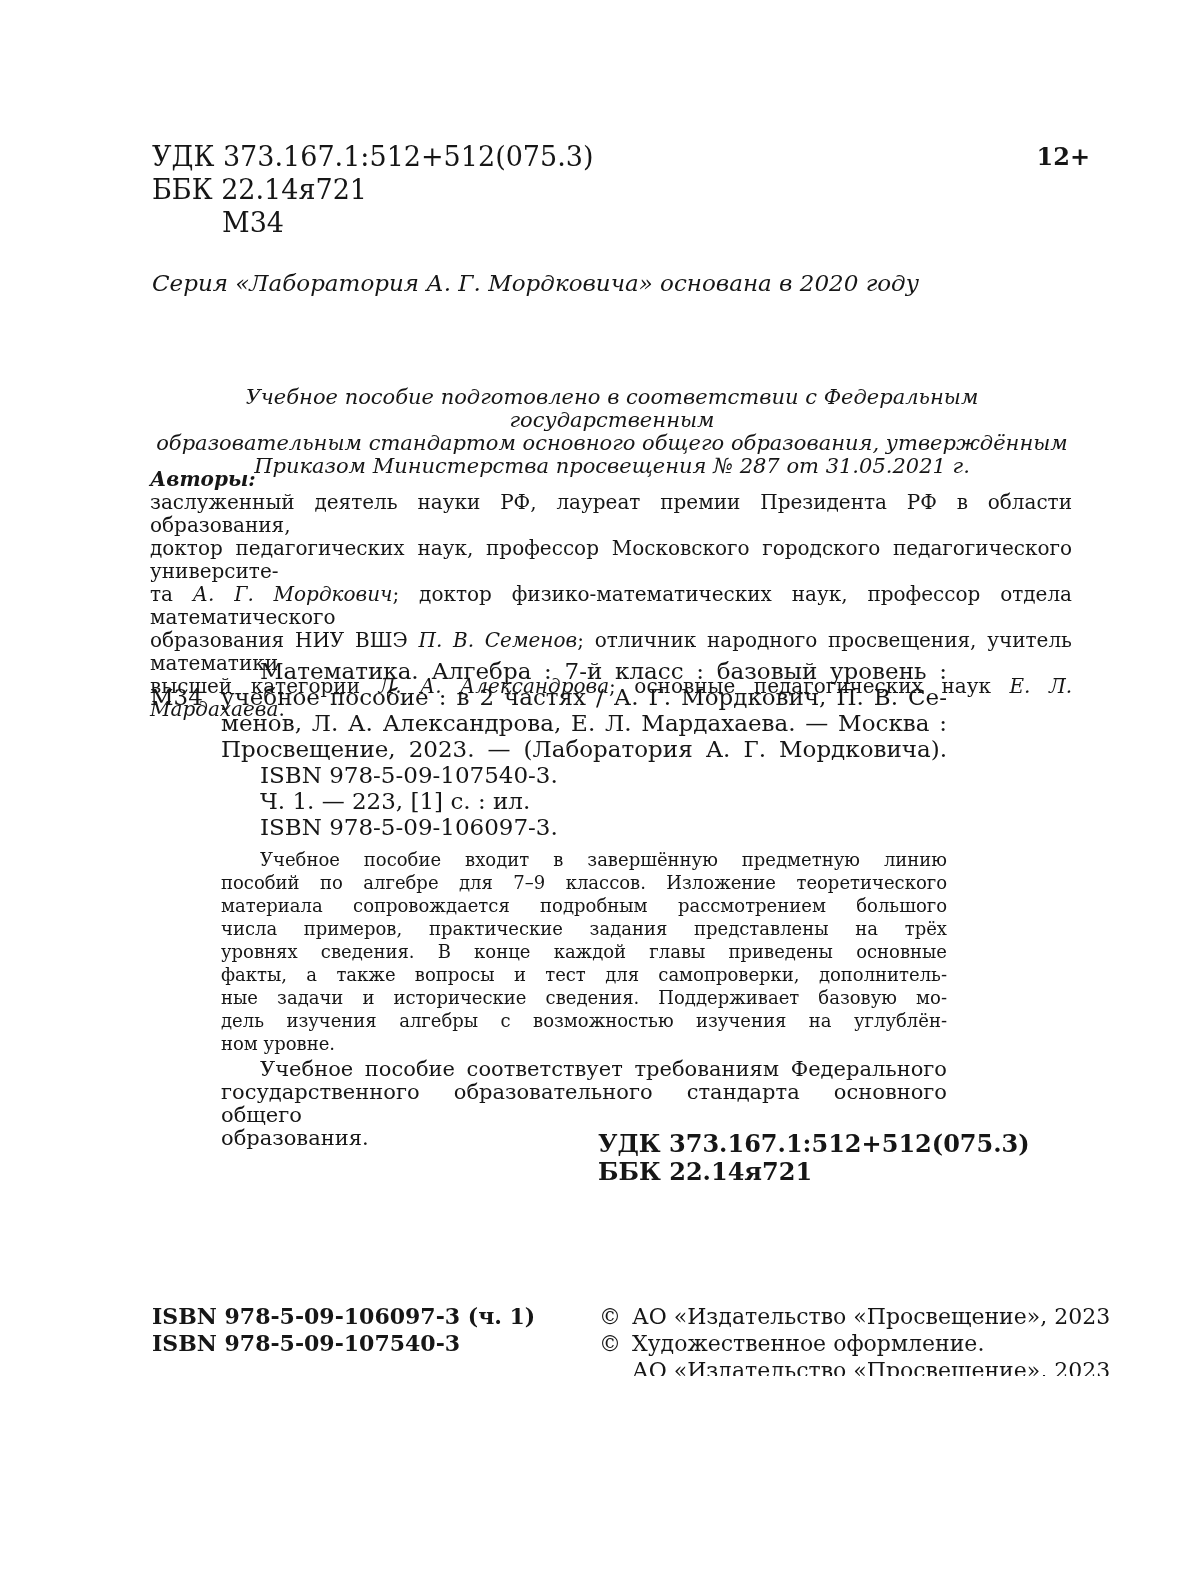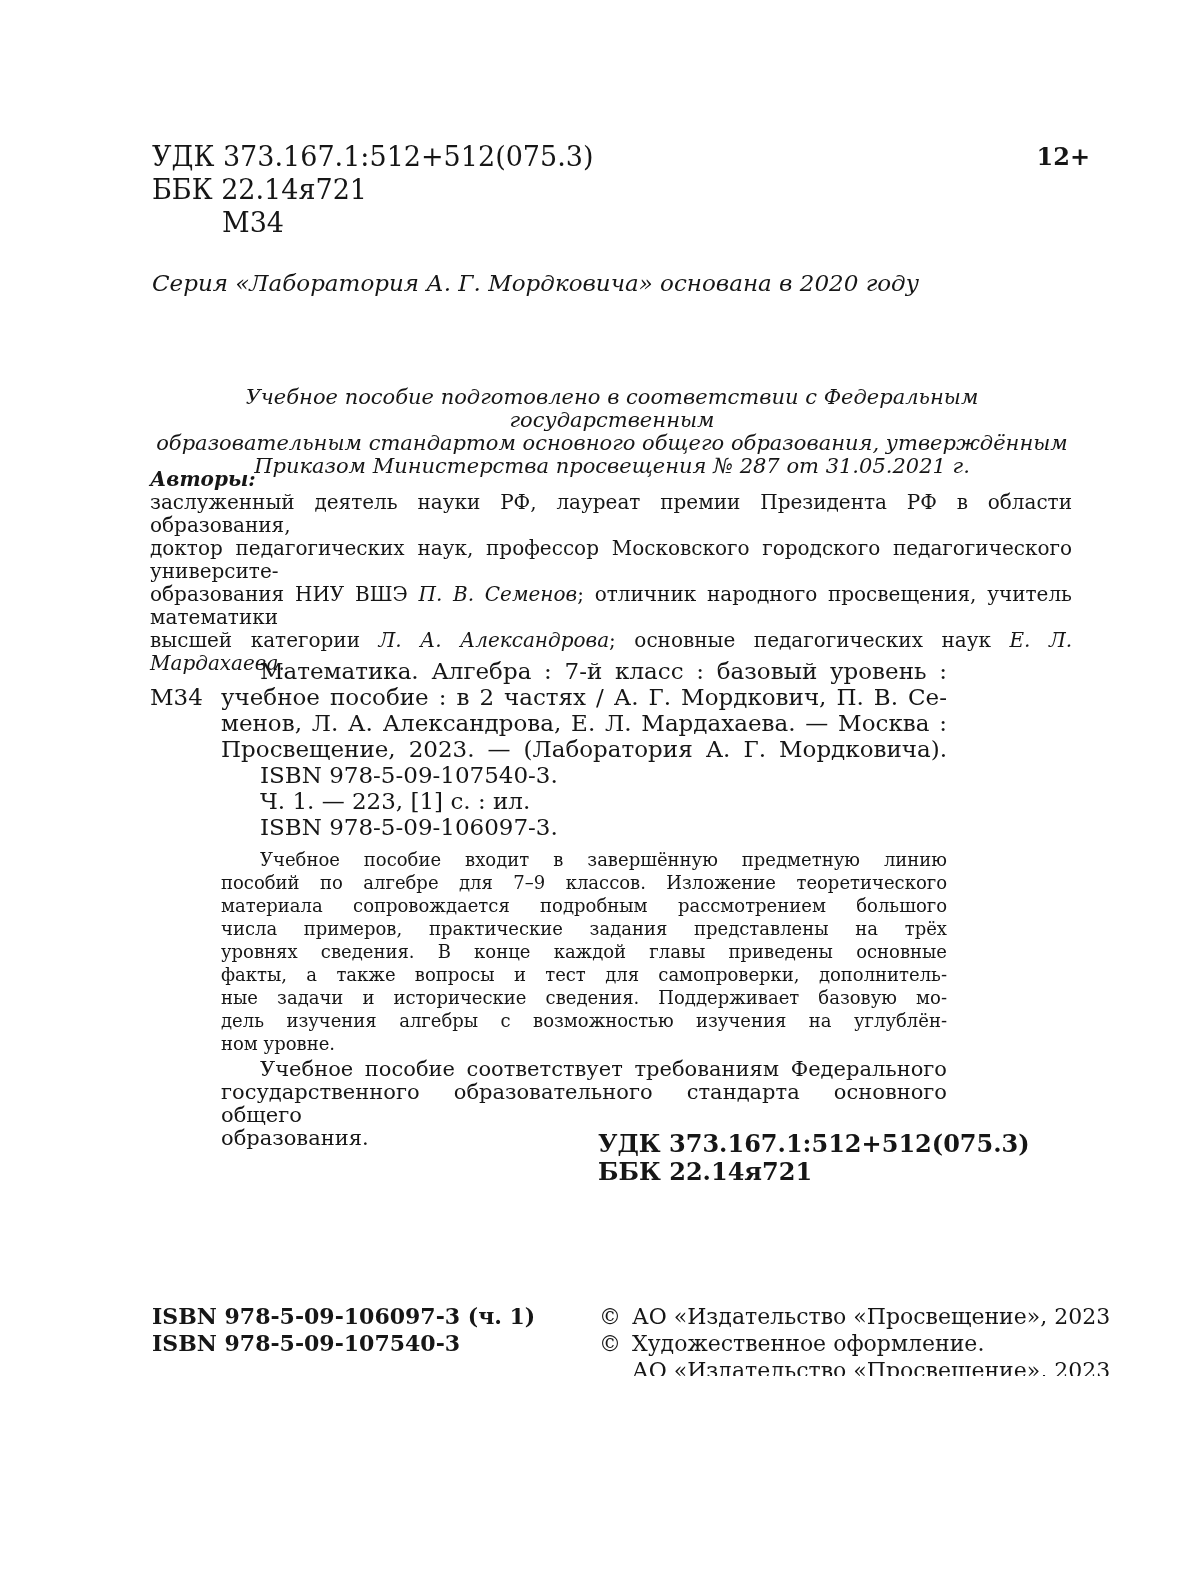--- a/index.html
+++ b/index.html
@@ -60,20 +60,21 @@
 
   <div class="fgos-note">Учебное пособие подготовлено в соответствии с Федеральным государственным
 образовательным стандартом основного общего образования, утверждённым
 Приказом Министерства просвещения № 287 от 31.05.2021 г.</div>
 
   <div class="authors jst">
     <div class="authors-label">Авторы:</div>
     <div class="jst">
         <div class="rl"><span>заслуженный деятель науки РФ, лауреат премии Президента РФ в области образования,</span></div>
         <div class="rl"><span>доктор педагогических наук, профессор Московского городского педагогического университе-</span></div>
+        <div class="rl"><span>та </span><span class="it">А. Г. Мордкович</span><span>; доктор физико-математических наук, профессор отдела математического</span></div>
         <div class="rl"><span>образования НИУ ВШЭ </span><span class="it">П. В. Семенов</span><span>; отличник народного просвещения, учитель математики</span></div>
         <div class="rl"><span>высшей категории </span><span class="it">Л. А. Александрова</span><span>; основные педагогических наук </span><span class="it">Е. Л. Мардахаева</span><span>.</span></div>
       </div>
   </div>
 
   <div class="catalog">
     <span class="catalog-code">М34</span>
     <div class="jst-all">
         <div class="rl ind"><span class="bd">Математика. Алгебра</span><span> : 7-й класс : базовый уровень :</span></div>
         <div class="rl"><span>учебное пособие : в 2 частях / А. Г. Мордкович, П. В. Се-</span></div>

